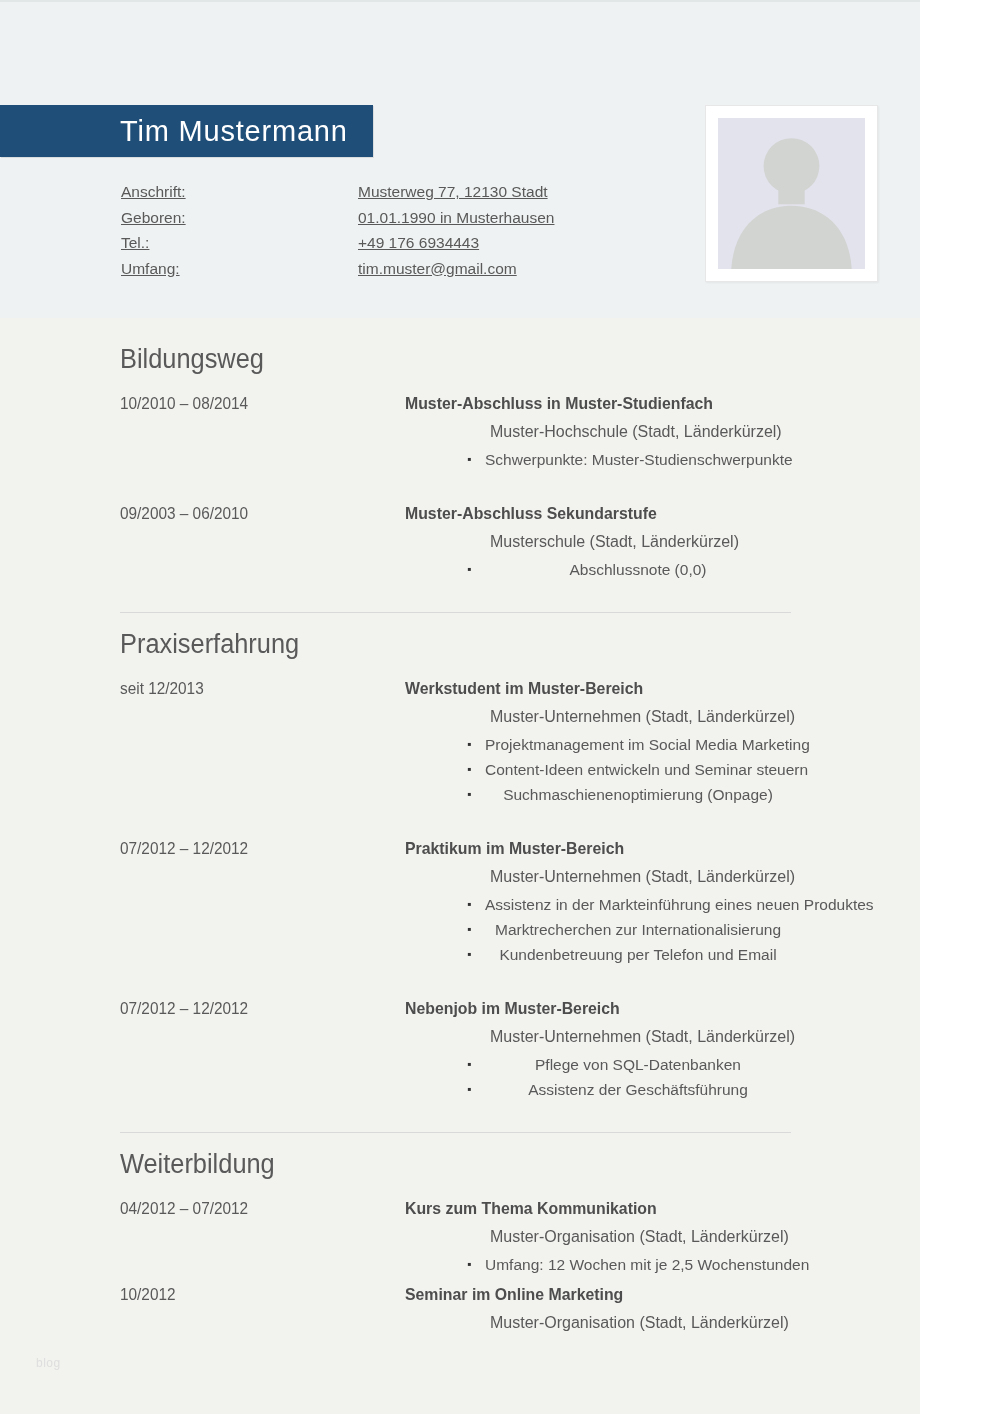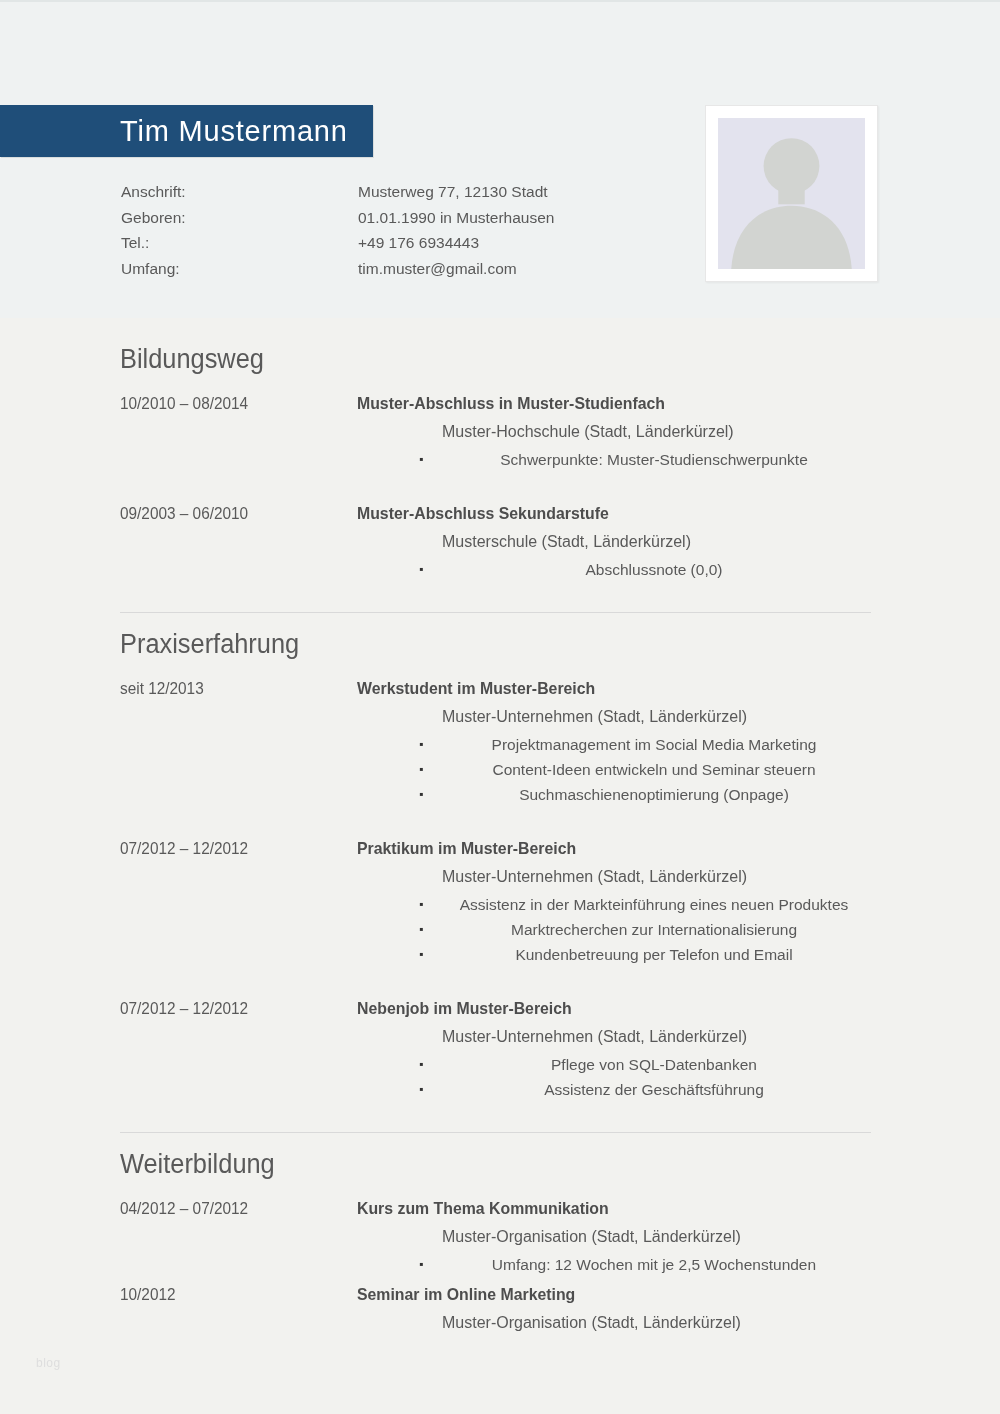--- a/index.html
+++ b/index.html
@@ -1,18 +1,18 @@
 <!DOCTYPE html>
 <html><head>
 <meta charset="utf-8">
 <style>
   html,body { margin:0; padding:0; }
   .page {
     position:relative;
-    width:1000px; height:1414px;
+    width:920px; height:1414px;
     background:#f2f2ef;
     font-family:"Liberation Sans", sans-serif;
     overflow:hidden;
     box-sizing:border-box;
     border-top:2px solid #e1e6e6;
   }
   .header-area {
     position:absolute; top:0; left:0; right:0; height:316px;
     background:#eff2f2;
   }
@@ -28,22 +28,22 @@
     font-size:29px;
     letter-spacing:0.8px;
     margin-left:120px;
     white-space:nowrap;
   }
   .contact {
     position:absolute; top:177px; left:121px;
     font-size:15.5px; color:#595959;
   }
   .contact-row { display:flex; line-height:25.5px; }
-  .contact-label { width:237px; flex:none; }
-  .contact-value { white-space:nowrap; }
+  .contact-label { width:237px; flex:none;text-decoration:underline; }
+  .contact-value { white-space:nowrap;text-decoration:underline; }
   .photo-frame {
     position:absolute; left:705px; top:103px;
     width:173px; height:177px;
     background:#ffffff;
     border:1px solid #e7e7e7;
     box-shadow:1px 1px 2px rgba(0,0,0,0.05);
     box-sizing:border-box;
   }
   .photo-inner {
     position:absolute; left:12px; top:12px; right:12px; bottom:12px;
@@ -64,21 +64,21 @@
   .section-title {
     font-size:27px;
     font-weight:400;
     color:#595959;
     line-height:38px;
     margin:0 0 14px 0;
     transform:scaleX(0.94);
     transform-origin:left center;
     white-space:nowrap;
   }
-  .entry { display:flex; margin-bottom:30px; }
+  .entry { display:flex; margin-bottom:30px;gap:48px; }
   .section:last-child .entry { margin-bottom:6px; }
   .entry-left {
     width:237px; flex:none;
     font-size:16px; color:#595959;
     line-height:22px; padding-top:1px;
     transform:scaleX(0.96); transform-origin:left center;
     white-space:nowrap;
   }
   .entry-right { flex:1; min-width:0; }
   .entry-title {

